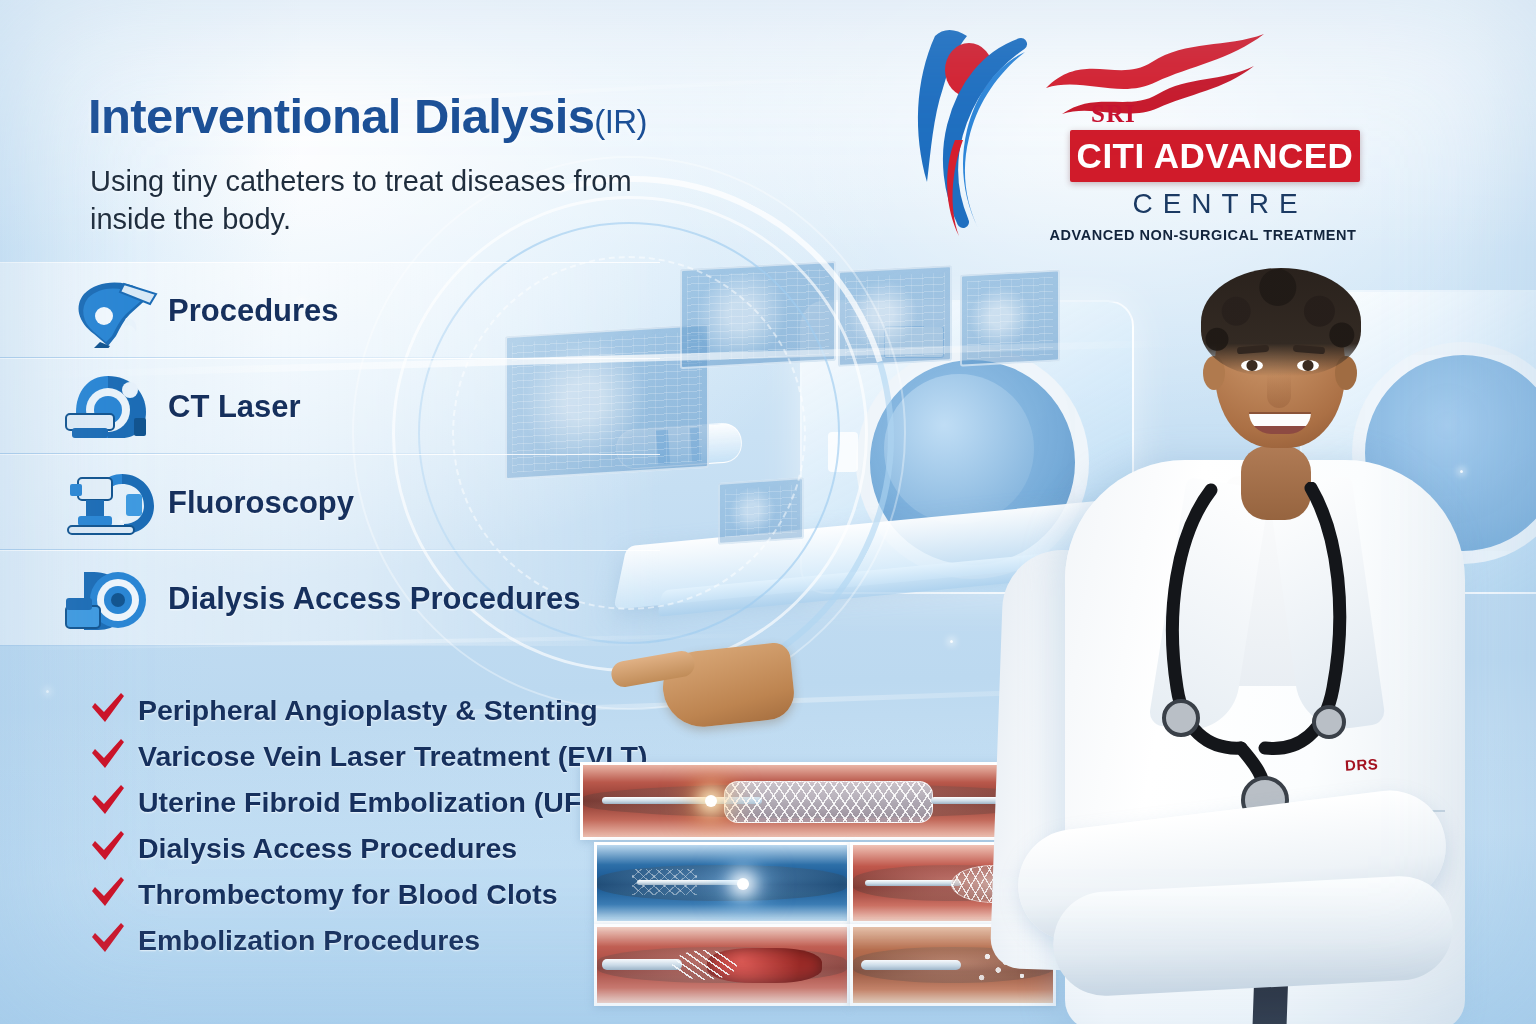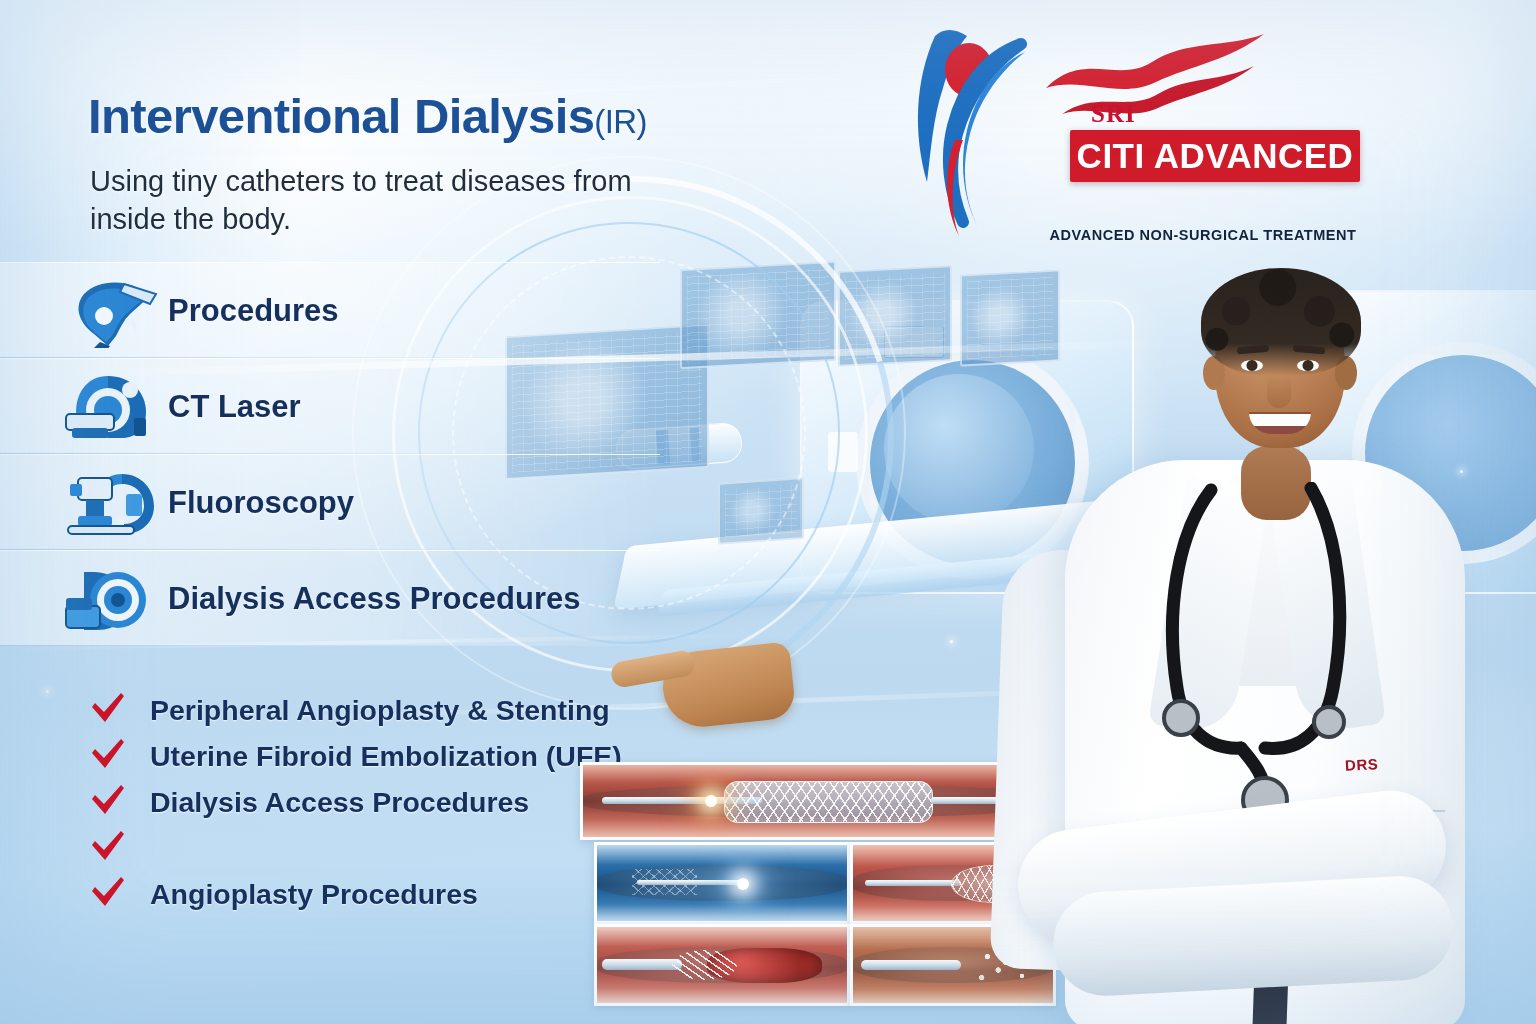--- a/index.html
+++ b/index.html
@@ -121,21 +121,21 @@
   .svc-icon{position:absolute;left:64px;top:50%;transform:translateY(-50%);width:96px;height:74px;}
   .svc-label{position:absolute;left:168px;top:50%;transform:translateY(-50%);font-size:31px;font-weight:bold;
     color:#16305d;text-shadow:0 1px 2px rgba(255,255,255,.8);white-space:nowrap;}
 
   
   .proc-title{position:absolute;left:96px;top:645px;font-size:33px;font-weight:bold;color:#c41230;
     text-shadow:0 1px 3px rgba(255,255,255,.85);}
   .proc-list{position:absolute;left:90px;top:690px;width:620px;}
   .proc-item{position:relative;height:42px;margin-bottom:4px;}
   .proc-check{position:absolute;left:0;top:2px;width:36px;height:34px;}
-  .proc-text{position:absolute;left:60px;top:0;font-size:28.5px;font-weight:bold;color:#16305d;
+  .proc-text{position:absolute;left:48px;top:0;font-size:28.5px;font-weight:bold;color:#16305d;
     line-height:40px;white-space:nowrap;text-shadow:0 1px 2px rgba(255,255,255,.75);}
 
   
   .illus{position:absolute;left:570px;top:762px;width:500px;height:240px;}
   .ip{position:absolute;border:3px solid #fff;overflow:hidden;box-shadow:0 2px 8px rgba(110,150,185,.35);}
   .ip-stent{left:10px;top:0;width:470px;height:72px;
     background:linear-gradient(180deg,#e9b5a6,#b9584b 24%,#8c3a31 50%,#c2695a 76%,#ecbdae);}
   .ip-laser{left:24px;top:80px;width:250px;height:76px;
     background:linear-gradient(180deg,#bcd9ef,#2d6fa8 26%,#16538d 52%,#3a7cb4 78%,#c2ddf0);}
   .ip-coil{left:280px;top:80px;width:200px;height:76px;
@@ -310,20 +310,21 @@
       <path d="M58 118 C46 150 44 186 54 214 C40 186 38 148 50 118 Z" fill="#d6202f"></path>
     </svg>
     <svg class="logo-ribbons" viewBox="0 0 230 90">
       <path d="M6 56 C44 18 78 52 112 30 C146 8 186 16 224 2 C190 28 150 34 116 50 C80 68 42 44 6 56 Z" fill="#d6202f"></path>
       <path d="M22 82 C56 58 88 80 118 62 C148 44 182 50 214 34 C184 58 148 62 118 76 C86 90 52 72 22 82 Z" fill="#c8182a"></path>
     </svg>
     <div class="logo-sri">SRI</div>
     <div class="logo-band">
       <span>CITI ADVANCED</span>
     </div>
+    <div class="logo-centre">CENTRE</div>
     <div class="logo-tag">ADVANCED NON-SURGICAL TREATMENT</div>
   </div>
 
   <div class="services">
 
     <div class="svc-row">
       <svg class="svc-icon" viewBox="0 0 96 74">
         <path d="M20 20 C34 6 58 6 74 14 L86 22 L66 40 C60 46 56 54 52 62 L44 72 L30 60 C14 48 10 32 20 20 Z" fill="#1c6cb5"></path>
         <path d="M24 24 C36 12 56 12 70 20 L78 26 L62 40 C56 46 52 54 48 62 L42 68 L30 58 C18 48 16 34 24 24 Z" fill="#2a86d4"></path>
         <circle cx="40" cy="42" r="9" fill="#f2f8fd"></circle>
@@ -380,46 +381,53 @@
 
   <div class="proc-list">
 
     <div class="proc-item">
       <svg class="proc-check" viewBox="0 0 36 34">
         <path d="M2 15 L5 11 L14 20 L31 1 L34 4 L15 30 Z" fill="#cc1126"></path>
       </svg>
       <div class="proc-text">Peripheral Angioplasty &amp; Stenting</div>
     </div>
 
-
     <div class="proc-item">
       <svg class="proc-check" viewBox="0 0 36 34">
         <path d="M2 15 L5 11 L14 20 L31 1 L34 4 L15 30 Z" fill="#cc1126"></path>
       </svg>
-      <div class="proc-text">Uterine Fibroid Embolization (UFE)</div>
+      <div class="proc-text">Varicose Vein Laser Treatment (EVLT)</div>
     </div>
 
     <div class="proc-item">
       <svg class="proc-check" viewBox="0 0 36 34">
         <path d="M2 15 L5 11 L14 20 L31 1 L34 4 L15 30 Z" fill="#cc1126"></path>
       </svg>
-      <div class="proc-text">Dialysis Access Procedures</div>
+      <div class="proc-text">Uterine Fibroid Embolization (UFE)</div>
     </div>
 
     <div class="proc-item">
       <svg class="proc-check" viewBox="0 0 36 34">
         <path d="M2 15 L5 11 L14 20 L31 1 L34 4 L15 30 Z" fill="#cc1126"></path>
       </svg>
+      <div class="proc-text">Dialysis Access Procedures</div>
     </div>
 
     <div class="proc-item">
       <svg class="proc-check" viewBox="0 0 36 34">
         <path d="M2 15 L5 11 L14 20 L31 1 L34 4 L15 30 Z" fill="#cc1126"></path>
       </svg>
-      <div class="proc-text">Angioplasty Procedures</div>
+      <div class="proc-text">Thrombectomy for Blood Clots</div>
+    </div>
+
+    <div class="proc-item">
+      <svg class="proc-check" viewBox="0 0 36 34">
+        <path d="M2 15 L5 11 L14 20 L31 1 L34 4 L15 30 Z" fill="#cc1126"></path>
+      </svg>
+      <div class="proc-text">Embolization Procedures</div>
     </div>
 
   </div>
 
   <div class="illus">
 
     <div class="ip ip-stent">
       <div class="vessel-lumen"></div>
       <div class="cath-shaft" style="left:4%;width:34%;"></div>
       <div class="stent-mesh"></div>

